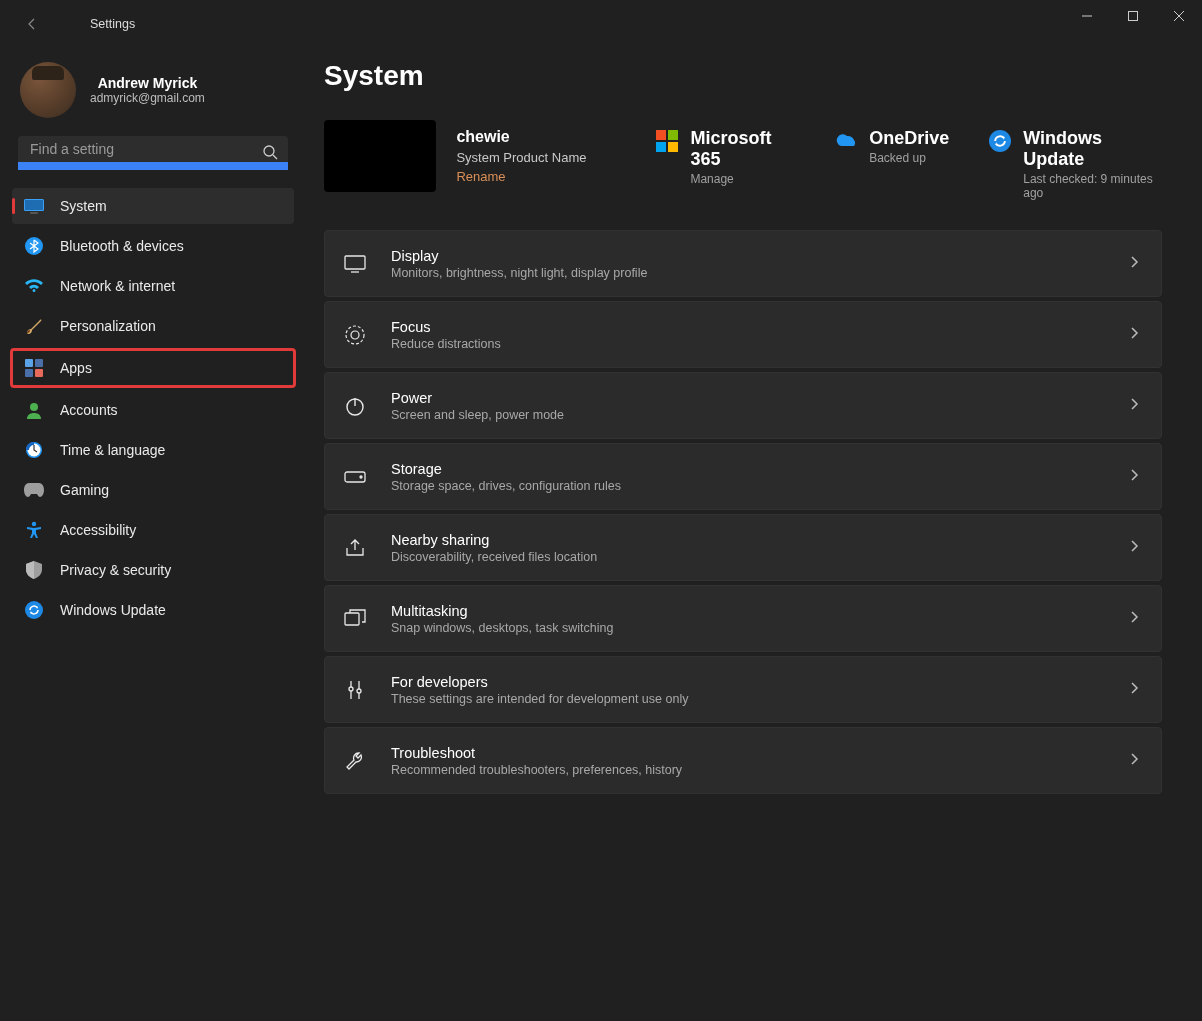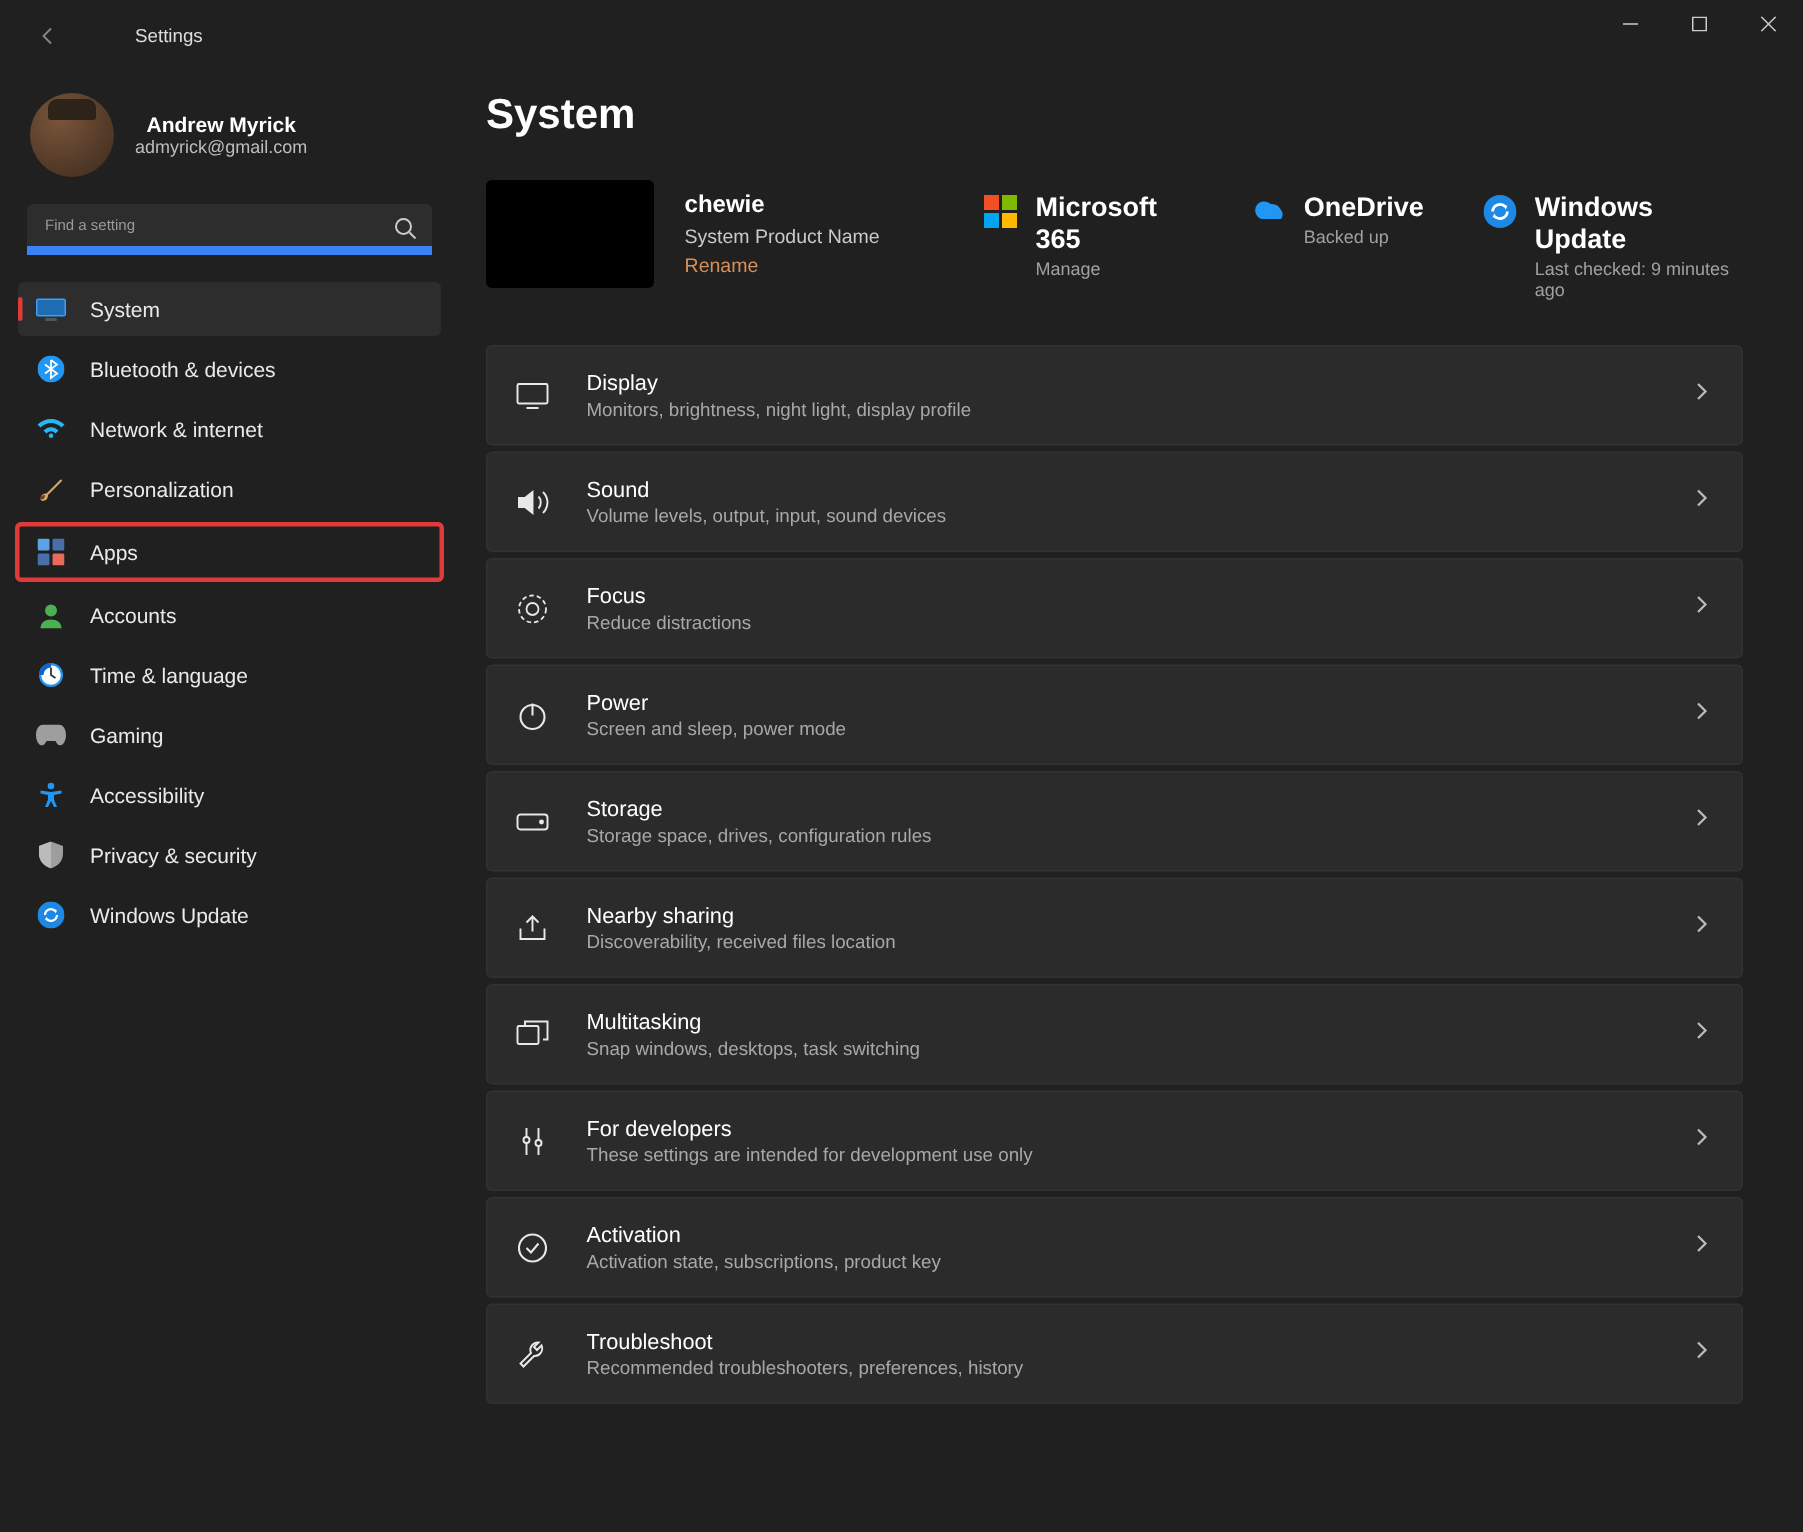--- a/index.html
+++ b/index.html
@@ -82,24 +82,24 @@
   
   .search-wrap {
     position: relative;
     margin: 4px 6px 18px 6px;
   }
   .search-input {
     width: 100%;
     height: 34px;
     background: #2d2d2d;
     border: none;
-    border-bottom: 6px solid #3b82f6;
+    border-bottom: 8px solid #3b82f6;
     border-radius: 4px 4px 0 0;
     color: #ccc;
-    font-size: 10px;
+    font-size: 14px;
     padding: 0 40px 0 12px;
     outline: none;
   }
   .search-input::placeholder { color: #9a9a9a; }
   .search-icon {
     position: absolute; right: 10px; top: 8px;
     color: #ccc;
   }
 
   
@@ -411,35 +411,20 @@
           </span>
         <div class="card-text">
             <div class="card-title">Display</div>
             <div class="card-sub">Monitors, brightness, night light, display profile</div>
           </div>
         <span class="chevron"><svg width="10" height="14" viewBox="0 0 10 14" fill="none" stroke="currentColor" stroke-width="1.5">
               <path d="M3 2l5 5-5 5"></path>
             </svg></span>
       </div>
 
-      <div class="card">
-        <span class="card-icon">
-            <svg width="22" height="20" viewBox="0 0 22 20" fill="none" stroke="currentColor" stroke-width="1.3">
-              <path d="M2 7v6h4l5 4V3L6 7z" fill="currentColor"></path>
-              <path d="M15 6c2 2 2 6 0 8M18 3c4 4 4 10 0 14"></path>
-            </svg>
-          </span>
-        <div class="card-text">
-            <div class="card-title">Sound</div>
-            <div class="card-sub">Volume levels, output, input, sound devices</div>
-          </div>
-        <span class="chevron"><svg width="10" height="14" viewBox="0 0 10 14" fill="none" stroke="currentColor" stroke-width="1.5">
-              <path d="M3 2l5 5-5 5"></path>
-            </svg></span>
-      </div>
 
 
       <div class="card">
         <span class="card-icon">
             <svg width="22" height="22" viewBox="0 0 22 22" fill="none" stroke="currentColor" stroke-width="1.2">
               <circle cx="11" cy="11" r="9" stroke-dasharray="3 2"></circle>
               <circle cx="11" cy="11" r="4"></circle>
             </svg>
           </span>
         <div class="card-text">
@@ -524,35 +509,20 @@
           </span>
         <div class="card-text">
             <div class="card-title">For developers</div>
             <div class="card-sub">These settings are intended for development use only</div>
           </div>
         <span class="chevron"><svg width="10" height="14" viewBox="0 0 10 14" fill="none" stroke="currentColor" stroke-width="1.5">
               <path d="M3 2l5 5-5 5"></path>
             </svg></span>
       </div>
 
-      <div class="card">
-        <span class="card-icon">
-            <svg width="20" height="20" viewBox="0 0 20 20" fill="none" stroke="currentColor" stroke-width="1.4">
-              <circle cx="10" cy="10" r="9"></circle>
-              <path d="M6 10l3 3 5-6"></path>
-            </svg>
-          </span>
-        <div class="card-text">
-            <div class="card-title">Activation</div>
-            <div class="card-sub">Activation state, subscriptions, product key</div>
-          </div>
-        <span class="chevron"><svg width="10" height="14" viewBox="0 0 10 14" fill="none" stroke="currentColor" stroke-width="1.5">
-              <path d="M3 2l5 5-5 5"></path>
-            </svg></span>
-      </div>
 
       <div class="card">
         <span class="card-icon">
             <svg width="20" height="20" viewBox="0 0 20 20" fill="none" stroke="currentColor" stroke-width="1.3">
               <path d="M14 2a5 5 0 00-5 7L2 16l2 2 7-7a5 5 0 005-7l-3 3-2-2z"></path>
             </svg>
           </span>
         <div class="card-text">
             <div class="card-title">Troubleshoot</div>
             <div class="card-sub">Recommended troubleshooters, preferences, history</div>

